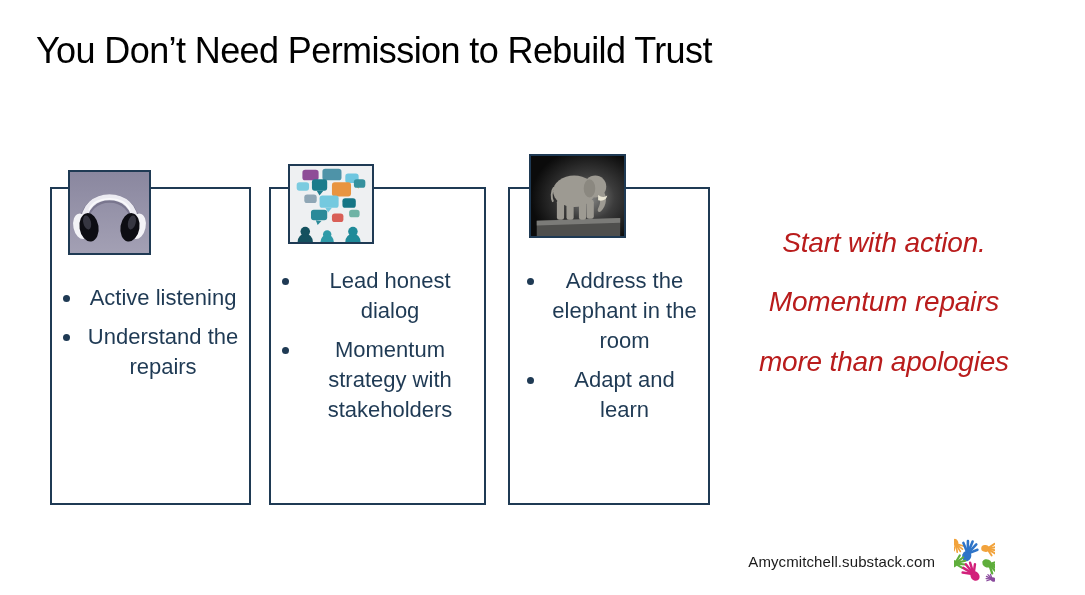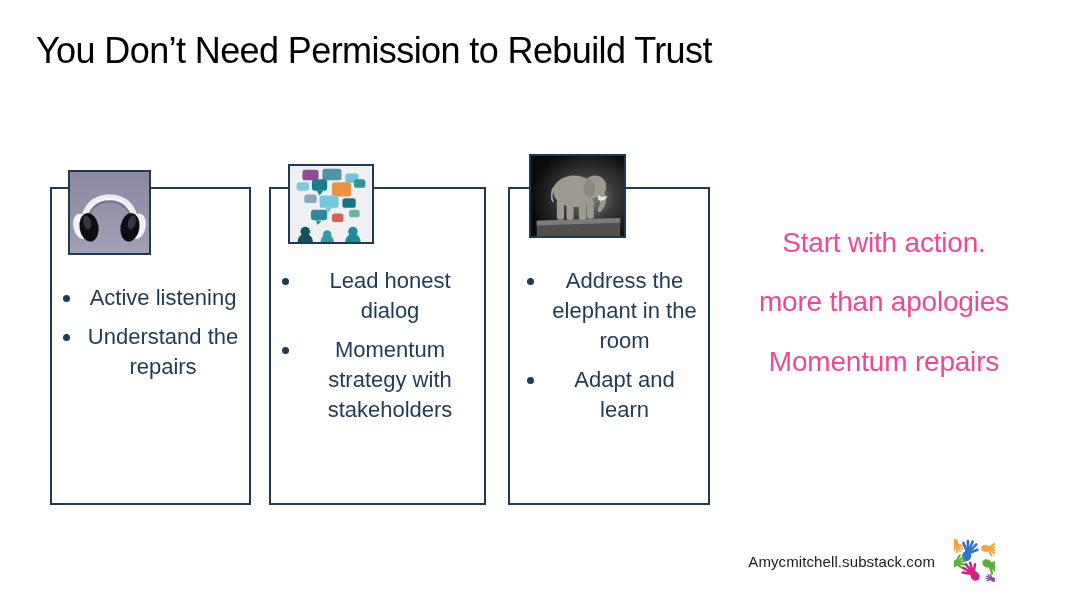--- a/index.html
+++ b/index.html
@@ -28,21 +28,21 @@
   .card li{padding-left:2px;}
   .card li + li{margin-top:9px;}
   .photo{
     position:absolute;border:2px solid #1f3a54;box-sizing:border-box;
     background:#ffffff;
   }
   .photo svg{display:block;width:100%;height:100%;}
   .photo-1{left:68px;top:170px;width:83px;height:85px;}
   .photo-2{left:288px;top:164px;width:86px;height:80px;}
   .photo-3{left:529px;top:154px;width:97px;height:84px;}
-  .callout{position:absolute;left:759px;top:228px;color:#ec4899;}
+  .callout{position:absolute;left:759px;top:228px;color:#b91c1c;font-style:italic;}
   .callout p{margin:0 0 30px 0;font-size:28px;line-height:1.05;letter-spacing:-0.2px;white-space:nowrap;}
   .footer{
     position:absolute;right:90px;top:538px;display:flex;align-items:center;gap:19px;
   }
   .footer-site{font-size:15px;color:#1b1b1b;letter-spacing:0.1px;}
   .footer-logo{width:41px;height:46px;display:block;}
 </style>
 </head>
 <body>
 
@@ -140,22 +140,22 @@
         <circle cx="67" cy="32" r="11.5"></circle>
         <path d="M75 36 c5 7 4 16 -2 22 c-2.5 2 -4.5 -0.5 -2.8 -3.5 c2.8 -5 2.4 -10 -0.6 -13.5 z"></path>
       </g>
       <ellipse cx="61" cy="34" rx="6" ry="9.5" fill="#8b8880"></ellipse>
       <path d="M70 41 c3.5 2.5 7 2.5 9.5 0.5 c-0.5 4 -4.5 6.5 -9.5 5 z" fill="#e9e5d4"></path>
     </svg>
   </div>
 
   <div class="callout">
     <p>Start with action.</p>
+    <p>Momentum repairs</p>
     <p>more than apologies</p>
-    <p>Momentum repairs</p>
   </div>
 
   <div class="footer">
     <span class="footer-site">Amycmitchell.substack.com</span>
     <span class="footer-logo">
       <svg viewBox="0 0 42 46" aria-hidden="true">
         <defs>
           <g id="hand">
             <ellipse cx="0" cy="2.5" rx="4.4" ry="5.2"></ellipse>
             <rect x="-1.2" y="-12.5" width="2.5" height="11" rx="1.2" transform="rotate(-44 0 0)"></rect>

